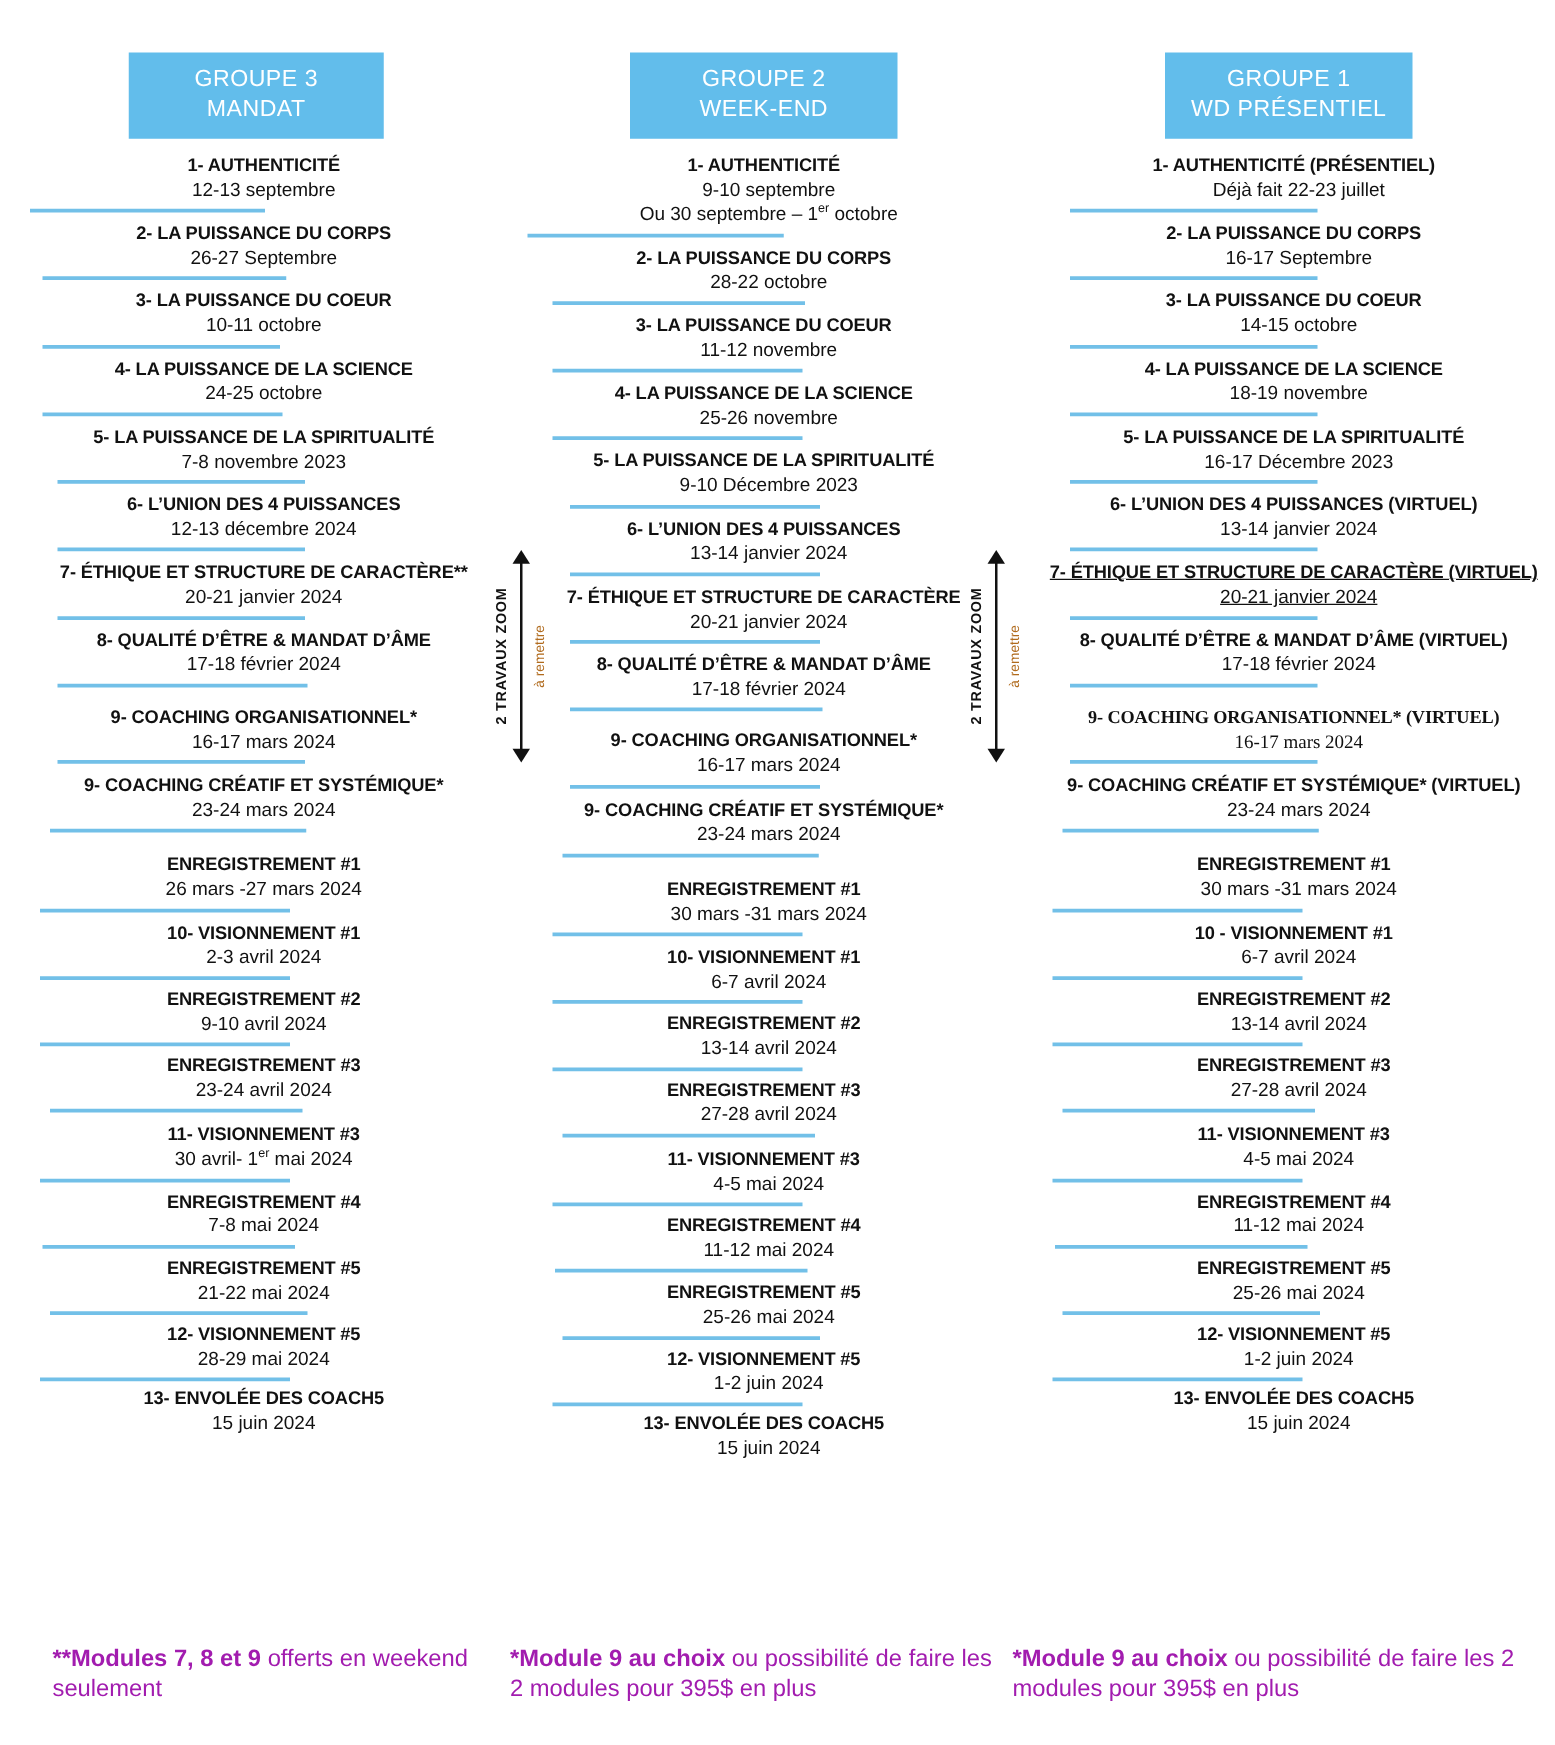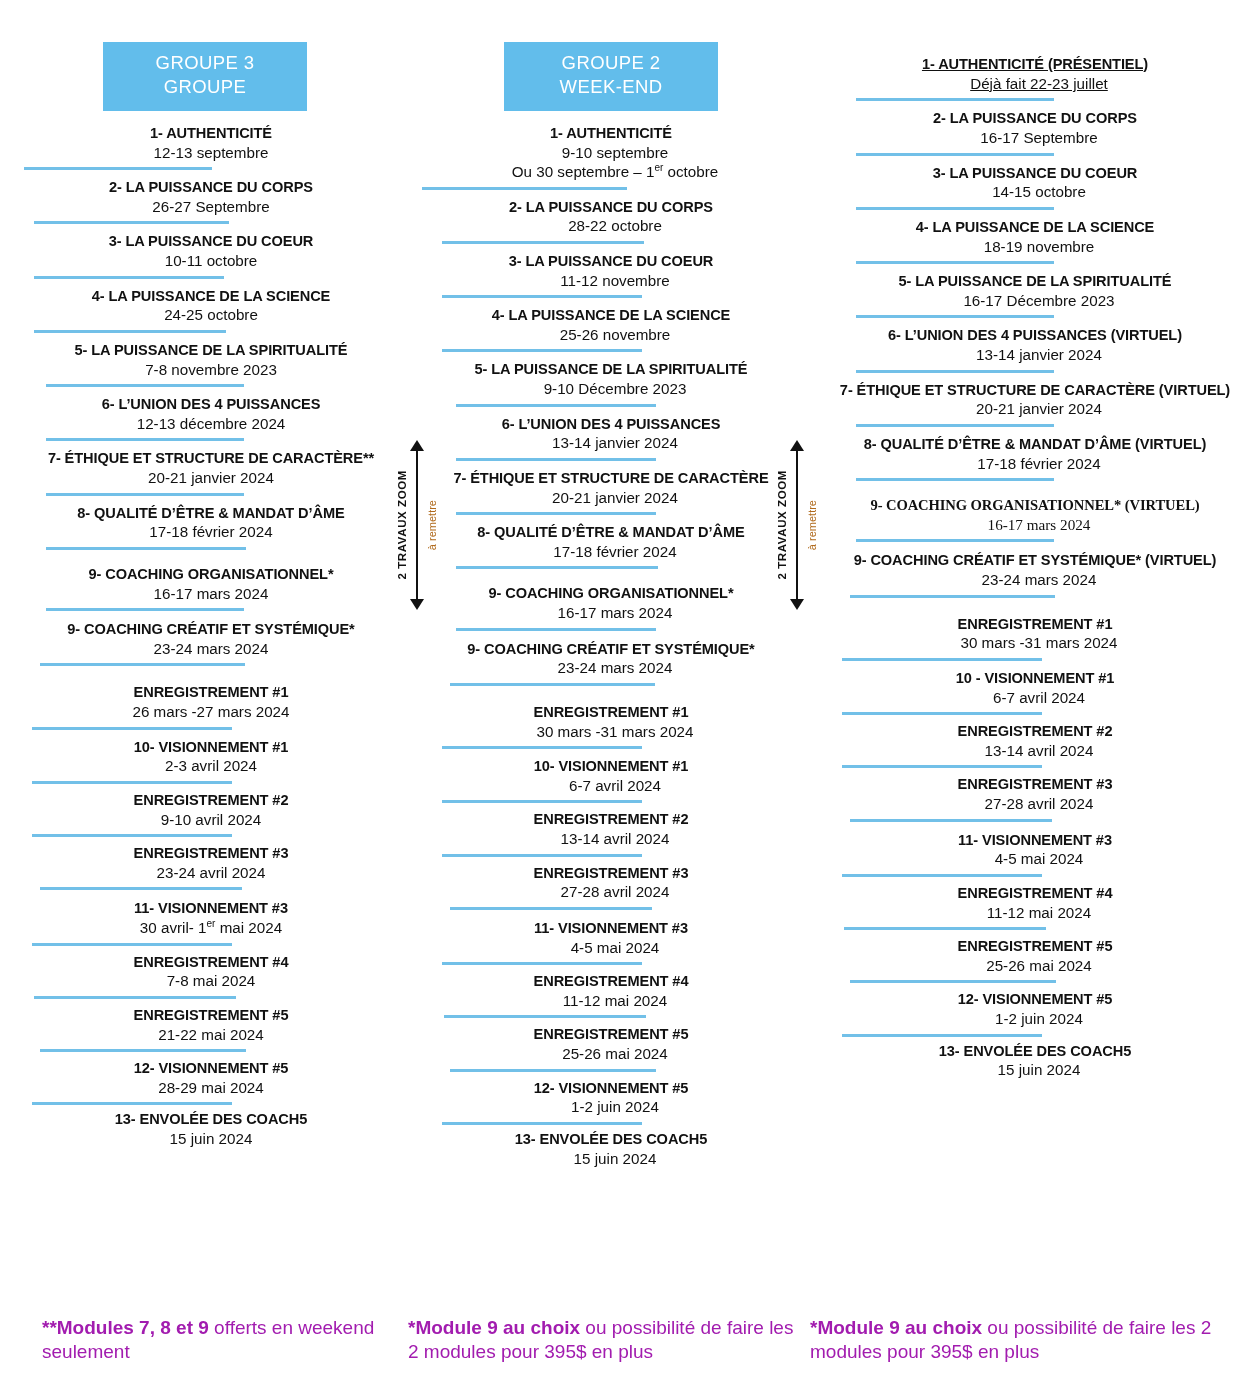--- a/index.html
+++ b/index.html
@@ -165,21 +165,21 @@
 </head>
 <body>
 
 <div class="sheet">
 
   <div class="columns">
 
     <div class="col col-1">
       <div class="col-header">
         <span class="hl">GROUPE 3</span>
-        <span class="hl">GROUPE</span>
+        <span class="hl">MANDAT</span>
       </div>
       <div class="rows">
           <div class="row" style="margin-bottom: 9px;">
             <div class="title">1- AUTHENTICITÉ</div>
             <div class="date">12-13 septembre</div>
             <div class="rule" style="width: 188px; margin-left: 14px;"></div>
           </div>
           <div class="row" style="margin-bottom: 9px;">
             <div class="title">2- LA PUISSANCE DU CORPS</div>
             <div class="date">26-27 Septembre</div>
@@ -370,22 +370,26 @@
             <div class="rule" style="width: 200px; margin-left: 20px;"></div>
           </div>
           <div class="row" style="margin-bottom: 9px;">
             <div class="title">13- ENVOLÉE DES COACH5</div>
             <div class="date">15 juin 2024</div>
           </div>
         </div>
     </div>
 
     <div class="col col-3">
+      <div class="col-header">
+        <span class="hl">GROUPE 1</span>
+        <span class="hl">WD PRÉSENTIEL</span>
+      </div>
       <div class="rows">
-          <div class="row" style="margin-bottom: 9px; text-decoration: underline;">
+          <div class="row" style="margin-bottom: 9px;">
             <div class="title">1-  AUTHENTICITÉ (PRÉSENTIEL)</div>
             <div class="date">Déjà fait 22-23 juillet</div>
             <div class="rule" style="width: 198px; margin-left: 38px;"></div>
           </div>
           <div class="row" style="margin-bottom: 9px;">
             <div class="title">2- LA PUISSANCE DU CORPS</div>
             <div class="date">16-17 Septembre</div>
             <div class="rule" style="width: 198px; margin-left: 38px;"></div>
           </div>
           <div class="row" style="margin-bottom: 9px;">
@@ -401,21 +405,21 @@
           <div class="row" style="margin-bottom: 9px;">
             <div class="title">5- LA PUISSANCE DE LA SPIRITUALITÉ</div>
             <div class="date">16-17 Décembre 2023</div>
             <div class="rule" style="width: 198px; margin-left: 38px;"></div>
           </div>
           <div class="row" style="margin-bottom: 9px;">
             <div class="title">6- L’UNION DES 4 PUISSANCES (VIRTUEL)</div>
             <div class="date">13-14 janvier 2024</div>
             <div class="rule" style="width: 198px; margin-left: 38px;"></div>
           </div>
-          <div class="row" style="margin-bottom: 9px;">
+          <div class="row" style="margin-bottom: 9px; text-decoration: underline;">
             <div class="title">7- ÉTHIQUE ET STRUCTURE DE CARACTÈRE (VIRTUEL)</div>
             <div class="date">20-21 janvier 2024</div>
             <div class="rule" style="width: 198px; margin-left: 38px;"></div>
           </div>
           <div class="row" style="margin-bottom: 16px;">
             <div class="title">8- QUALITÉ D’ÊTRE &amp; MANDAT D’ÂME (VIRTUEL)</div>
             <div class="date">17-18 février 2024</div>
             <div class="rule" style="width: 198px; margin-left: 38px;"></div>
           </div>
           <div class="row" style="margin-bottom: 10px; font-family: Liberation Serif, serif;">

